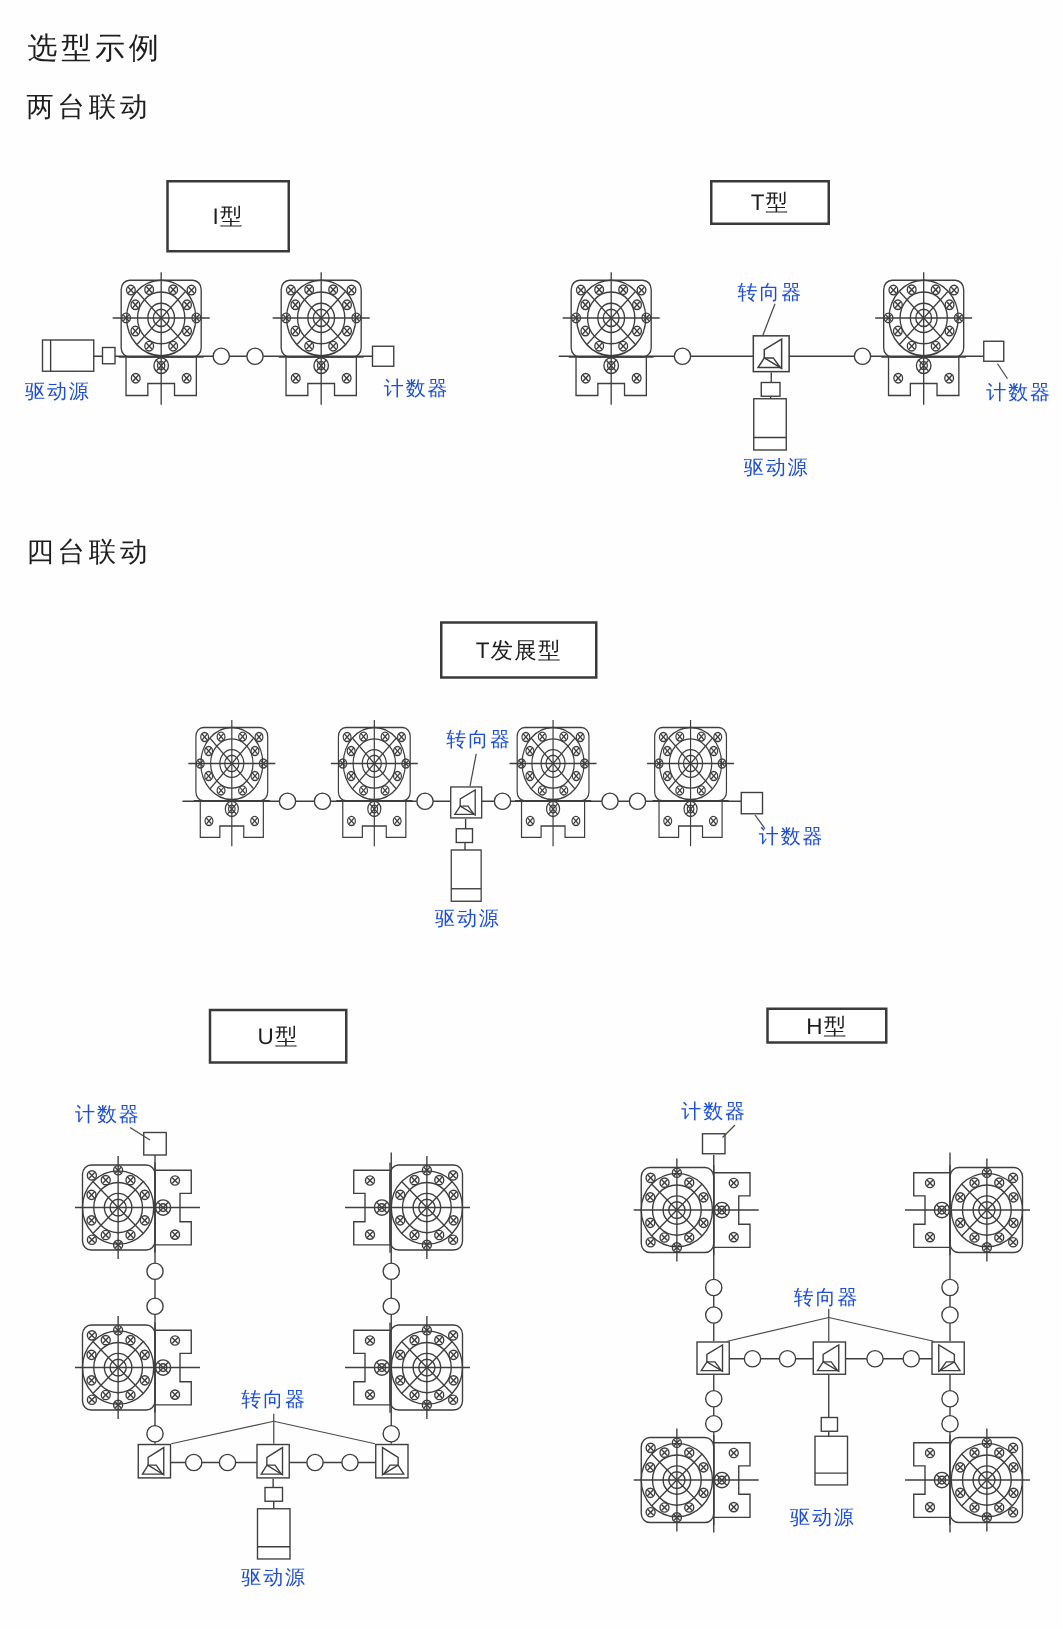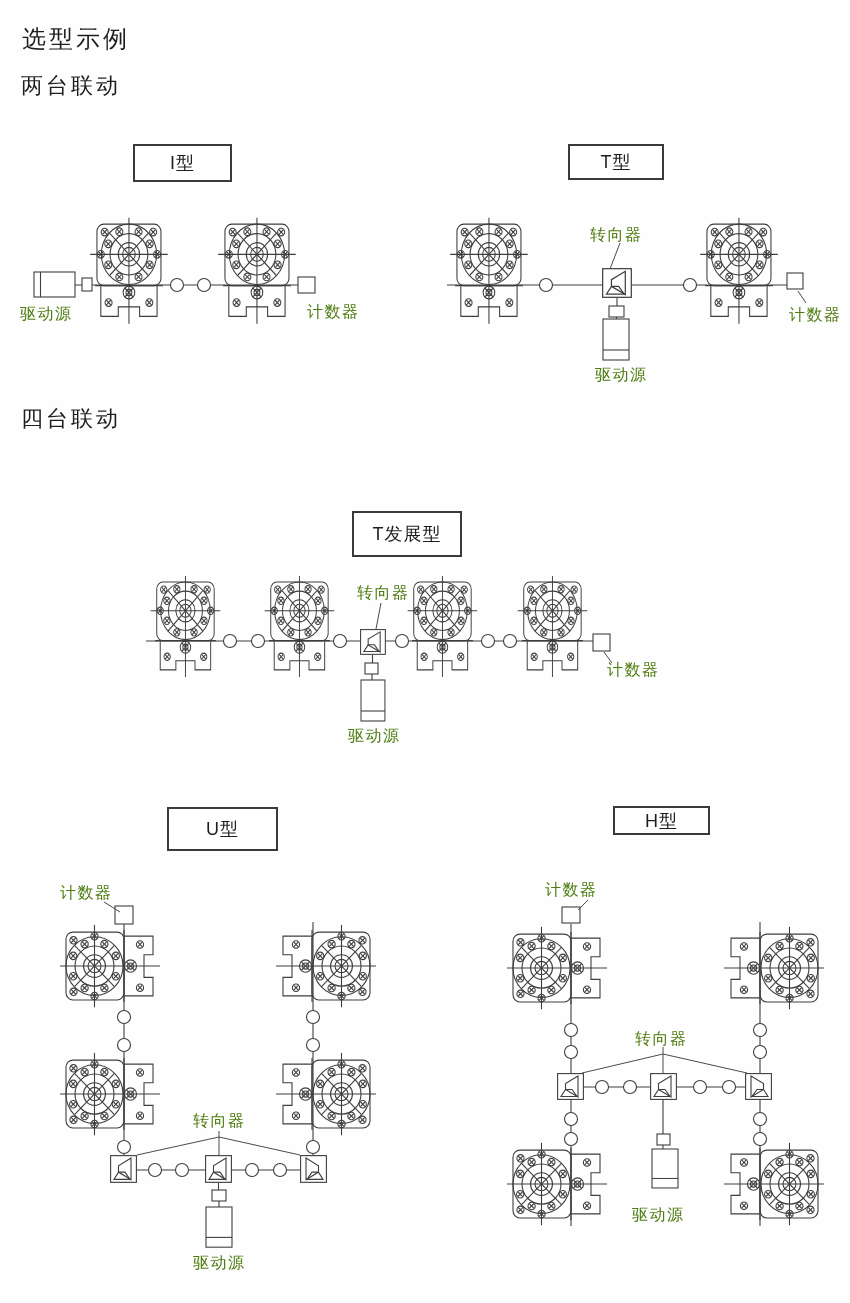--- a/index.html
+++ b/index.html
@@ -1,21 +1,21 @@
 <!DOCTYPE html>
 <html><head>
 <meta charset="utf-8">
 <style>
   html,body{margin:0;padding:0;background:#fff;}
   .page{position:relative;width:850px;height:1303px;background:#fefefe;overflow:hidden;
         font-family:"Liberation Sans", sans-serif;color:#1e1e1e;}
   .abs{position:absolute;line-height:1;white-space:nowrap;}
   .title{font-size:24px;letter-spacing:3px;font-weight:500;}
   .hd{font-size:22px;letter-spacing:3px;font-weight:500;}
-  .lbl{font-size:16px;letter-spacing:1.5px;color:#4d7c0f;}
+  .lbl{font-size:16px;letter-spacing:1.5px;color:#1d4ed8;}
   .typebox{position:absolute;border:2px solid #3a3a3a;display:flex;align-items:center;justify-content:center;
            font-size:18px;letter-spacing:1px;background:#fff;box-sizing:border-box;}
   svg.diag{position:absolute;overflow:visible;}
   svg .st{stroke:#3e3e3e;stroke-width:1.1;fill:none;}
   svg .thin{stroke:#4a4a4a;stroke-width:1;fill:none;}
   svg .wf{fill:#fff;stroke:#3e3e3e;stroke-width:1.1;}
 </style>
 </head>
 <body>
 
@@ -70,29 +70,29 @@
       </g>
       <g id="motorh">
         <rect x="0" y="0" width="41" height="25" class="wf"></rect>
         <line x1="6.5" y1="0" x2="6.5" y2="25" class="st"></line>
       </g>
     </defs>
   </svg>
 
   <div class="abs title" style="left:22px;top:27px">选型示例</div>
   <div class="abs hd" style="left:21px;top:75px">两台联动</div>
-  <div class="abs hd" style="left:21px;top:408px">四台联动</div>
-
-  <div class="typebox" style="left:133px;top:144px;width:99px;height:38px">
+  <div class="abs hd" style="left:21px;top:431px">四台联动</div>
+
+  <div class="typebox" style="left:133px;top:144px;width:99px;height:58px">
     <span>I型</span>
   </div>
   <div class="typebox" style="left:568px;top:144px;width:96px;height:36px">
     <span>T型</span>
   </div>
-  <div class="typebox" style="left:352px;top:511px;width:110px;height:46px">
+  <div class="typebox" style="left:352px;top:497px;width:126px;height:46px">
     <span>T发展型</span>
   </div>
   <div class="typebox" style="left:167px;top:807px;width:111px;height:44px">
     <span>U型</span>
   </div>
   <div class="typebox" style="left:613px;top:806px;width:97px;height:29px">
     <span>H型</span>
   </div>
 
   <svg class="diag" style="left:10px;top:205px" width="375" height="130" viewBox="10 205 375 130">

